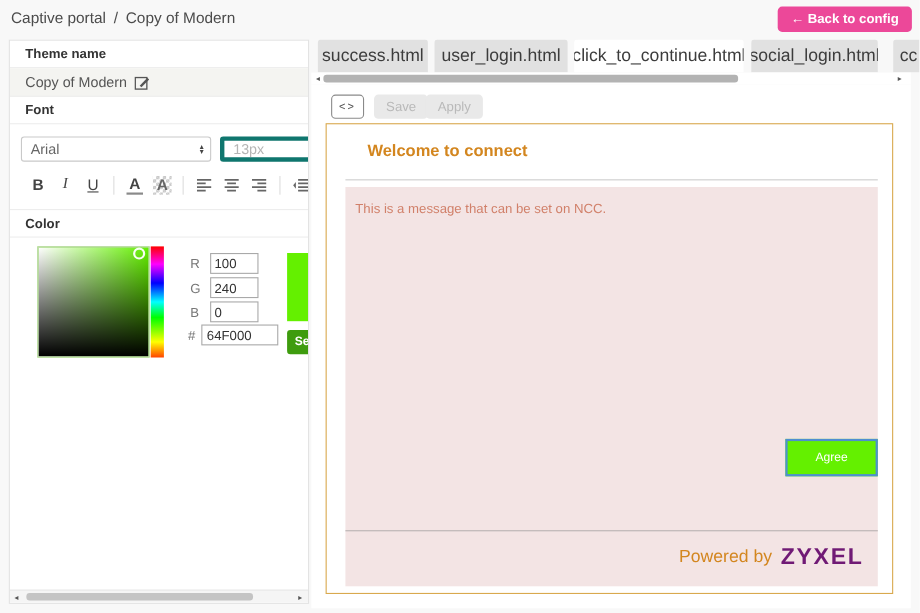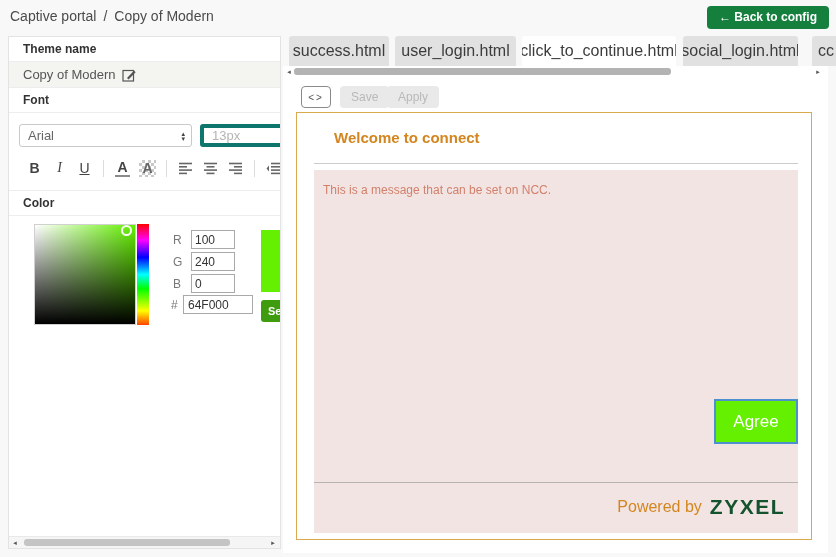--- a/index.html
+++ b/index.html
@@ -65,38 +65,38 @@
             box-sizing:border-box;font-size:10px;color:#555;letter-spacing:2px;display:flex;align-items:center;justify-content:center;cursor:pointer;}
   .gray-btn{position:absolute;top:9px;height:22px;line-height:22px;padding:0 11px;background:#e9e9e9;color:#b9b9b9;
             font-size:12px;border-radius:4px;cursor:default;}
   .save-btn{left:57px;} .apply-btn{left:104px;}
 
   .preview{position:absolute;left:13px;top:35px;width:516px;height:428px;border:1px solid #d9a94e;box-sizing:border-box;background:#fff;}
   .pv-title{position:absolute;left:37px;top:16px;font-size:15px;font-weight:bold;font-family:"Liberation Sans",sans-serif;}
   .pv-hr1{position:absolute;left:17px;right:13px;top:50px;height:1px;background:#ccc;}
   .pv-body{position:absolute;left:17px;top:57px;width:484px;height:363px;}
   .pv-msg{position:absolute;left:9px;top:13px;font-size:12px;}
-  .agree-btn{position:absolute;left:400px;top:229px;width:84px;height:45px;border:2px solid #4e8fd0;box-sizing:border-box;
-             color:#fff;font-size:17px;display:flex;align-items:center;justify-content:center;cursor:pointer;}
+  .agree-btn{position:absolute;left:400px;top:229px;width:84px;height:34px;border:2px solid #4e8fd0;box-sizing:border-box;
+             color:#fff;font-size:11px;display:flex;align-items:center;justify-content:center;cursor:pointer;}
   .pv-hr2{position:absolute;left:0;top:312px;width:100%;height:1px;background:#b9b2b2;}
   .pv-footer{position:absolute;right:13px;top:325px;display:flex;align-items:center;gap:8px;}
   .powered{font-size:16px;}
-  .brand{font-size:21px;font-weight:bold;letter-spacing:1.5px;color:#14532d;}
+  .brand{font-size:21px;font-weight:bold;letter-spacing:1.5px;color:#701a75;}
 </style>
 </head>
 <body>
 
 <div class="page">
 
   <div class="breadcrumb">
     <span>Captive portal</span>
     <span>/</span>
     <span>Copy of Modern</span>
   </div>
-  <div class="back-btn" style="background-color: #15803d;">← Back to config</div>
+  <div class="back-btn" style="background-color: #ec4899;">← Back to config</div>
 
   <div class="left-panel">
     <div class="lp-row lp-header">Theme name</div>
 
     <div class="lp-row lp-value">
       <span>Copy of Modern</span>
       <span style="display:flex;">
         <svg width="14" height="14" viewBox="0 0 14 14">
             <rect x="1" y="2.5" width="10.5" height="10.5" fill="none" stroke="#555" stroke-width="1.2"></rect>
             <path d="M5 10 L12 2.6 L13.6 4.2 L6.6 11.4 Z" fill="#555"></path>

